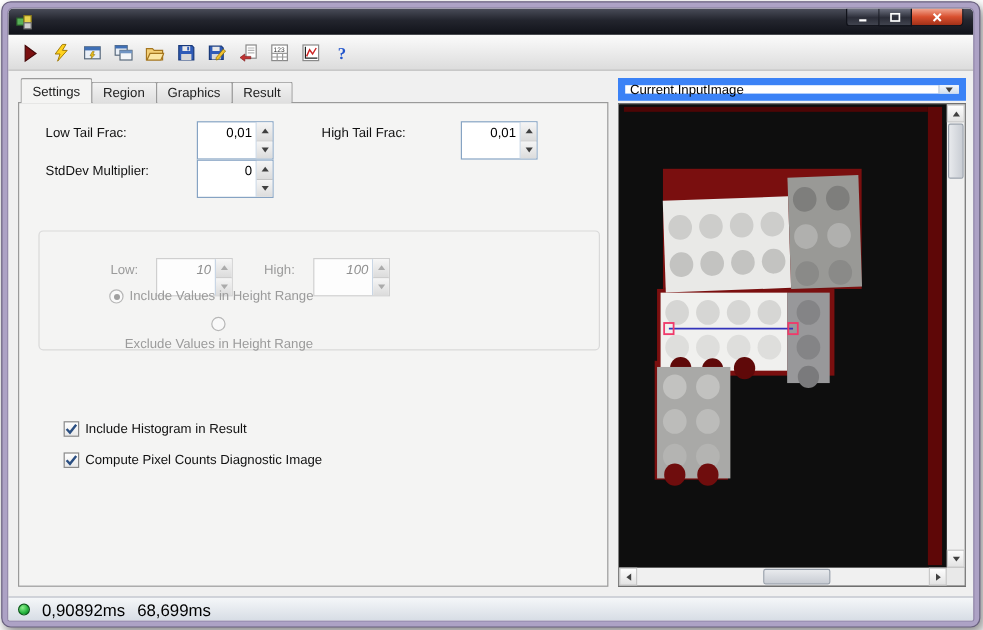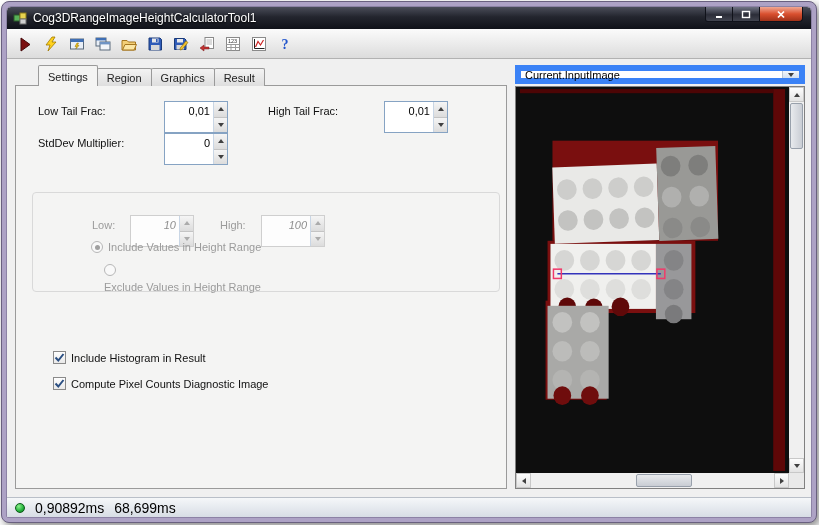--- a/index.html
+++ b/index.html
@@ -34,21 +34,21 @@
 
   
   .main { flex:1; display:flex; background:#f0f0f0; overflow:hidden; }
   .left { width:502px; flex:0 0 502px; display:flex; flex-direction:column; padding:6px 2px 8px 8px; }
   .tabstrip { display:flex; height:21px; position:relative; z-index:2; padding-left:2px; }
   .tab {
     font-size:11px; padding:3px 9px 0 9px; height:18px; margin-top:3px; margin-right:-1px;
     background:linear-gradient(180deg,#f3f3f3,#dedede); border:1px solid #9a9a9a; border-bottom:none;
     border-radius:2px 2px 0 0; color:#222; cursor:default;
   }
-  .tab.checked { height:21px; margin-top:0; padding-top:5px; background:#f4f4f3; position:relative; z-index:3;margin-left:21px; }
+  .tab.checked { height:21px; margin-top:0; padding-top:5px; background:#f4f4f3; position:relative; z-index:3; }
   .tabpage { flex:1; border:1px solid #9a9a9a; background:#f4f4f3; margin-top:-1px; position:relative;padding-left:14px; }
 
   .lbl { position:absolute; font-size:11px; color:#111; white-space:nowrap; }
   .lbl.disabled { color:#9b9b9b; }
 
   .spin { position:absolute; width:64px; height:32px; background:#fff; border:1px solid #86a3c3; display:flex; align-items:stretch; }
   .spin.disabled { border-color:#cfcfcf; background:#fdfdfd; }
   .spin-value { flex:1; font-size:11px; text-align:right; padding:3px 3px 0 0; color:#000; }
   .spin.disabled .spin-value { color:#8f8f8f;font-style:italic; }
   .spin-btns { width:14px; display:flex; flex-direction:column; border-left:1px solid #c9d6e5; }
@@ -59,21 +59,21 @@
   .spin.disabled .tri-up { border-bottom-color:#ababab; }
   .spin.disabled .tri-down { border-top-color:#ababab; }
 
   .groupbox { position:absolute; border:1px solid #d9d9d9; border-radius:4px; }
 
   .checkbox { position:absolute; display:flex; align-items:center; gap:5px; font-size:11px; color:#111; background:#f4f4f3; padding:0 3px; }
   .cb-box { width:13px; height:13px; border:1px solid #8a8a8a; background:linear-gradient(180deg,#fefefe,#e9e9e9); display:flex; align-items:center; justify-content:center; }
   .cb-box svg { display:none; }
   .checkbox.checked .cb-box svg { display:block; }
 
-  .radio { position:absolute; display:flex; align-items:flex-start; gap:5px; font-size:11px; color:#9b9b9b; }
+  .radio { position:absolute; display:flex; align-items:center; gap:5px; font-size:11px; color:#9b9b9b; }
   .rd-circle { width:12px; height:12px; border-radius:50%; border:1px solid #b7b7b7; background:#f9f9f9; display:flex; align-items:center; justify-content:center; }
   .rd-dot { width:5px; height:5px; border-radius:50%; background:#a0a0a0; display:none; }
   .radio.checked .rd-dot { display:block; }
 
   
   .right { flex:1; display:flex; flex-direction:column; padding:6px 6px 8px 6px; }
   .combobox { height:19px; flex:0 0 19px; background:#fff; border:6px solid #3b82f6; display:flex; align-items:center; margin-bottom:2px; }
   .combo-value { flex:1; font-size:11px; padding-left:4px; color:#000; white-space:nowrap; overflow:hidden; }
   .combo-arrow { width:17px; height:100%; border-left:1px solid #b9c6d5; background:linear-gradient(180deg,#f2f6fb,#d3dfee); display:flex; align-items:center; justify-content:center; }
 
@@ -107,21 +107,20 @@
   <div class="win-inner">
 
     <div class="titlebar">
       <span style="display:flex;">
         <svg width="14" height="14" viewBox="0 0 14 14">
           <rect x="1" y="4" width="6" height="6" fill="#58b158" stroke="#2a5a2a" stroke-width="1"></rect>
           <rect x="7" y="2" width="6" height="6" fill="#e8d34f" stroke="#8a7a1a" stroke-width="1"></rect>
           <rect x="7" y="8" width="6" height="5" fill="#cfcfcf" stroke="#6f6f6f" stroke-width="1"></rect>
         </svg>
       </span>
-      <span class="title">Cog3DRangeImageHeightCalculatorTool1</span>
       <div class="caption-buttons">
         <div class="cap-btn cap-min">
           <svg width="10" height="9" viewBox="0 0 10 9">
               <line x1="2" y1="7" x2="8" y2="7" stroke="#fff" stroke-width="2"></line>
             </svg>
         </div>
         <div class="cap-btn cap-max">
           <svg width="10" height="9" viewBox="0 0 10 9">
               <rect x="1.5" y="1.5" width="7" height="6" fill="none" stroke="#fff" stroke-width="1.4"></rect>
             </svg>

